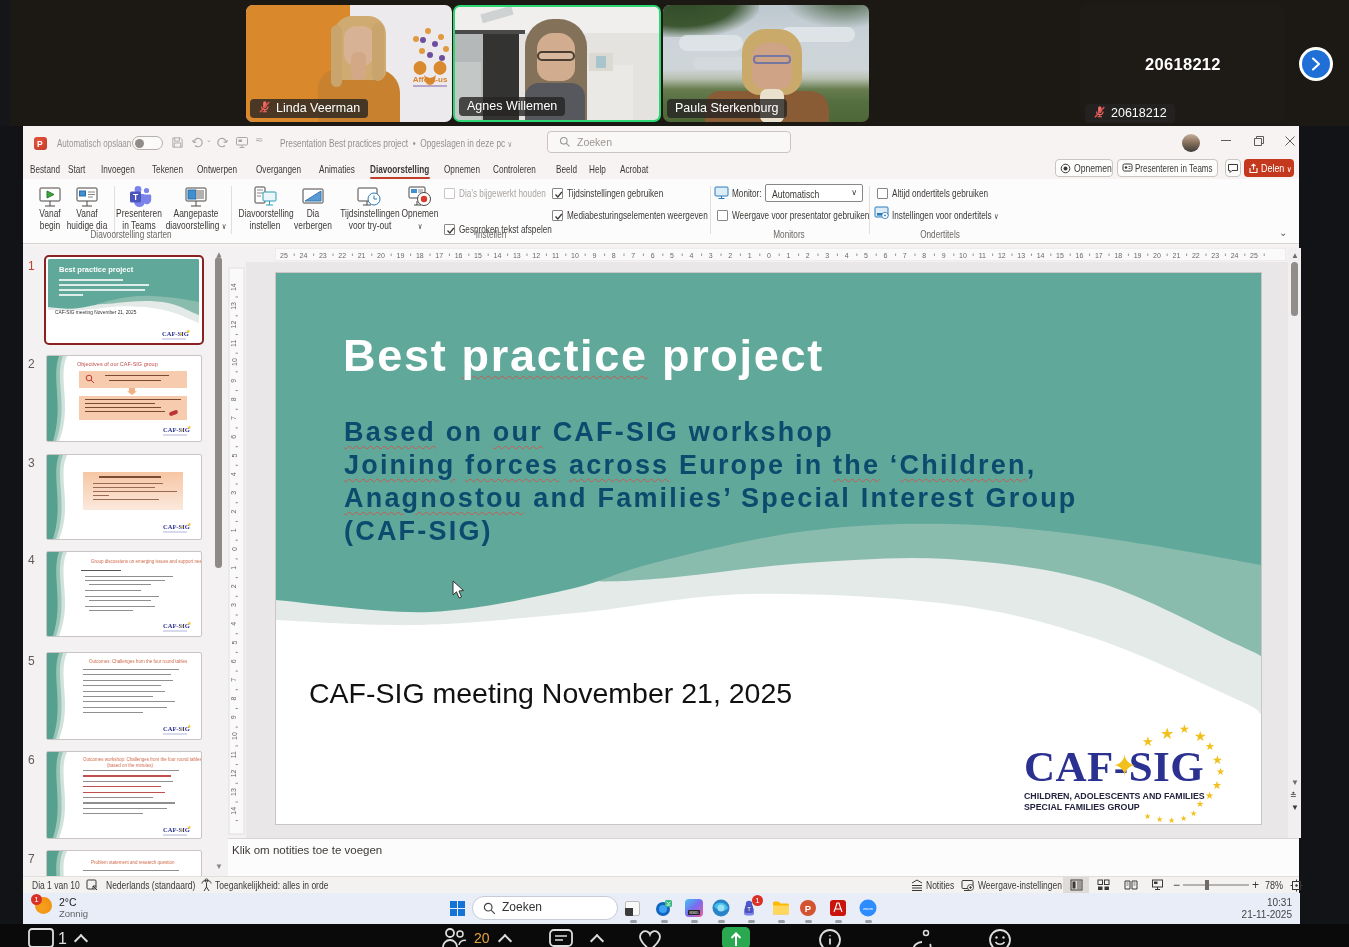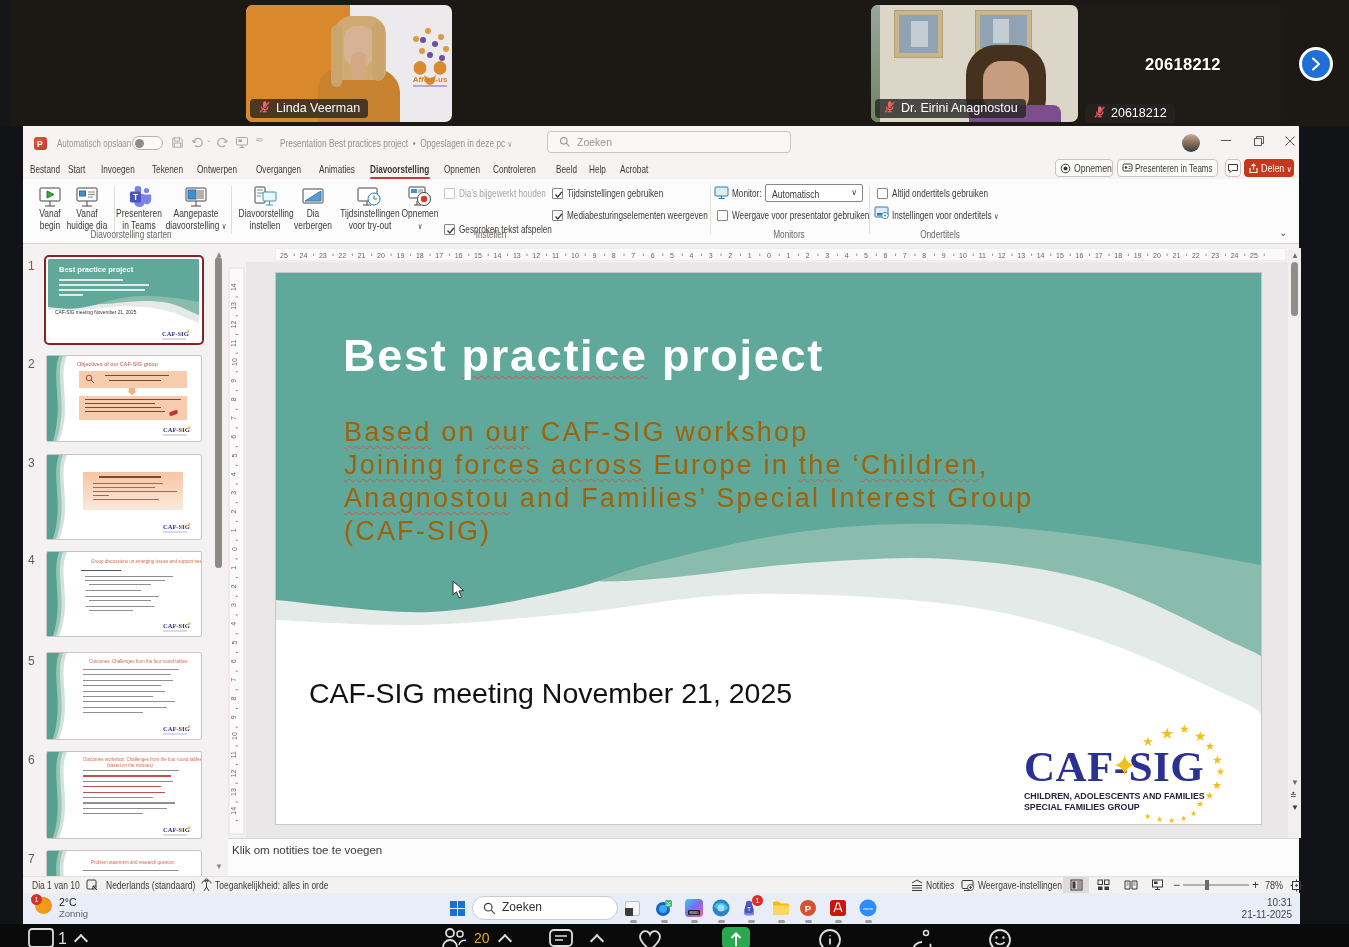--- a/index.html
+++ b/index.html
@@ -56,36 +56,49 @@
         </g>
 </svg>
 <div class="abs" style="left:163px;top:70px;width:42px;font-size:8px;font-weight:bold;color:#d9822b;text-align:center">Affect-us</div>
 <div class="abs" style="left:167px;top:80px;width:34px;height:2px;background:#b9a7c9"></div>
 <div class="pill" style="left:4px;bottom:4px"><span class="micoff"><svg width="13" height="13" viewBox="0 0 13 13">
             <path d="M5.1 2 A1.7 1.7 0 0 1 8.5 2 L8.5 5.4 A1.7 1.7 0 0 1 5.1 5.4 Z" fill="#ef6b66"></path>
             <path d="M3.6 5.4 A3.2 3.2 0 0 0 10 5.4 M6.8 8.6 L6.8 10.6 M4.7 10.8 L8.9 10.8" stroke="#ef6b66" stroke-width="1.1" fill="none"></path>
             <path d="M2 11.3 L11.3 1" stroke="#e05252" stroke-width="1.5"></path>
           </svg></span>Linda Veerman</div>
 </div>
-<div class="tile" style="left:871px;width:207px;background:#dcd6c9">
-<div class="abs" style="left:0;top:0;width:9px;height:117px;background:linear-gradient(180deg,#98a69d,#6f8563)"></div>
-<div class="abs" style="left:23px;top:5px;width:49px;height:48px;background:#c9b68c;border:1px solid #b5a073"></div>
-<div class="abs" style="left:28px;top:10px;width:39px;height:38px;background:#90a3b2"></div>
-<div class="abs" style="left:40px;top:16px;width:17px;height:26px;background:#c4cdd4"></div>
-<div class="abs" style="left:104px;top:5px;width:57px;height:43px;background:#c9b68c;border:1px solid #b5a073"></div>
-<div class="abs" style="left:109px;top:10px;width:47px;height:33px;background:#90a3b2"></div>
-<div class="abs" style="left:122px;top:14px;width:16px;height:24px;background:#c4cdd4"></div>
-<div class="abs" style="left:95px;top:40px;width:80px;height:78px;background:#46311f;border-radius:30px 30px 24px 24px"></div>
-<div class="abs" style="left:112px;top:56px;width:46px;height:50px;background:#c79d80;border-radius:18px 18px 14px 14px"></div>
-<div class="abs" style="left:98px;top:100px;width:92px;height:18px;background:#7b4f8e;border-radius:8px 8px 0 0"></div>
-<div class="pill" style="left:4px;bottom:4px"><span class="micoff"><svg width="13" height="13" viewBox="0 0 13 13">
-            <path d="M5.1 2 A1.7 1.7 0 0 1 8.5 2 L8.5 5.4 A1.7 1.7 0 0 1 5.1 5.4 Z" fill="#ef6b66"></path>
-            <path d="M3.6 5.4 A3.2 3.2 0 0 0 10 5.4 M6.8 8.6 L6.8 10.6 M4.7 10.8 L8.9 10.8" stroke="#ef6b66" stroke-width="1.1" fill="none"></path>
-            <path d="M2 11.3 L11.3 1" stroke="#e05252" stroke-width="1.5"></path>
-          </svg></span>Dr. Eirini Anagnostou</div>
+<div class="tile" style="left:453px;width:208px;background:#e4e3e0;border:2px solid #2bd673">
+<div class="abs" style="left:0;top:0;width:204px;height:26px;background:#f0efed"></div>
+<div class="abs" style="left:0;top:26px;width:30px;height:87px;background:#b4b8b8"></div>
+      <div class="abs" style="left:28px;top:27px;width:36px;height:86px;background:#333332"></div>
+<div class="abs" style="left:0;top:23px;width:70px;height:4px;background:#4a4a4a"></div>
+<div class="abs" style="left:0;top:55px;width:26px;height:58px;background:#c3c7c5"></div>
+
+<div class="abs" style="left:26px;top:3px;width:32px;height:9px;background:#cfd2d2;transform:rotate(-16deg)"></div>
+<div class="abs" style="left:128px;top:58px;width:50px;height:55px;background:#ebe9e5"></div>
+<div class="abs" style="left:134px;top:46px;width:24px;height:18px;background:#dcd9d2"></div>
+<div class="abs" style="left:141px;top:49px;width:10px;height:12px;background:#a8c4cc"></div>
+<div class="abs" style="left:70px;top:12px;width:62px;height:106px;background:#83715a;border-radius:28px 28px 0 0"></div>
+<div class="abs" style="left:82px;top:26px;width:38px;height:48px;background:#d2ac8e;border-radius:16px 16px 13px 13px"></div>
+<div class="abs" style="left:82px;top:44px;width:38px;height:10px;border:2px solid #4a3e33;border-radius:5px;background:rgba(235,225,215,.25)"></div>
+<div class="abs" style="left:70px;top:76px;width:60px;height:42px;background:#56585e;border-radius:14px 14px 0 0"></div>
+<div class="pill" style="left:4px;bottom:4px">Agnes Willemen</div>
+</div>
+<div class="tile" style="left:663px;width:206px;background:linear-gradient(180deg,#bcc7cf 0%,#ccd4d9 32%,#ced5d8 55%,#b7c0b0 63%,#687d4f 72%,#566f41 82%,#4d6737 100%)">
+<div class="abs" style="left:-14px;top:-20px;width:110px;height:52px;background:radial-gradient(ellipse at 30% 30%,#2f4a28 0%,#3d5732 50%,rgba(61,87,50,0) 75%)"></div>
+<div class="abs" style="left:120px;top:-16px;width:100px;height:40px;background:radial-gradient(ellipse at 60% 20%,#3a5430 0%,rgba(58,84,48,0) 70%)"></div>
+<div class="abs" style="left:16px;top:30px;width:64px;height:16px;background:#dfe5e9;border-radius:9px;opacity:.85"></div>
+<div class="abs" style="left:118px;top:22px;width:74px;height:15px;background:#e2e7ea;border-radius:8px;opacity:.8"></div>
+<div class="abs" style="left:30px;top:52px;width:52px;height:13px;background:#d5dcdf;border-radius:7px;opacity:.7"></div>
+<div class="abs" style="left:42px;top:86px;width:124px;height:32px;background:#8a5c36;border-radius:15px 19px 0 0"></div>
+<div class="abs" style="left:79px;top:24px;width:60px;height:66px;background:#c9aa6b;border-radius:24px 24px 18px 18px"></div>
+<div class="abs" style="left:89px;top:38px;width:40px;height:46px;background:#cfa386;border-radius:15px 15px 12px 12px"></div>
+<div class="abs" style="left:90px;top:50px;width:38px;height:9px;border:2px solid #7478a0;border-radius:4px"></div>
+<div class="abs" style="left:97px;top:84px;width:24px;height:34px;background:#e9e1cd;border-radius:7px"></div>
+<div class="pill" style="left:4px;bottom:4px">Paula Sterkenburg</div>
 </div>
 <div class="tile" style="left:1080px;width:205px;background:#1e1a16"></div>
 <div class="abs" style="left:1145px;top:55px;font-size:16.5px;font-weight:bold;color:#fff;letter-spacing:.3px">20618212</div>
 <div class="pill" style="left:1085px;top:104px"><span class="micoff"><svg width="13" height="13" viewBox="0 0 13 13">
           <path d="M5.1 2 A1.7 1.7 0 0 1 8.5 2 L8.5 5.4 A1.7 1.7 0 0 1 5.1 5.4 Z" fill="#ef6b66"></path>
           <path d="M3.6 5.4 A3.2 3.2 0 0 0 10 5.4 M6.8 8.6 L6.8 10.6 M4.7 10.8 L8.9 10.8" stroke="#ef6b66" stroke-width="1.1" fill="none"></path>
           <path d="M2 11.3 L11.3 1" stroke="#e05252" stroke-width="1.5"></path>
         </svg></span>20618212</div>
 <div class="abs" style="left:1299px;top:47px;width:34px;height:34px;border-radius:50%;background:#fff"></div>
 <div class="abs" style="left:1302px;top:50px;width:28px;height:28px;border-radius:50%;background:#1f6fd6"></div>
@@ -448,21 +461,21 @@
 </div>
 <div class="abs" style="left:205px;top:592px;width:1071px;height:38px;background:#fdfcfc;border-top:1px solid #d9d5d2"></div>
 <div class="abs" style="left:209px;top:598px;font-size:11.5px;color:#3b3936">Klik om notities toe te voegen</div>
 <div class="abs" style="left:253px;top:27px;width:985px;height:551px;background:#fff;outline:1px solid #c9c6c5" id="slide">
 <svg class="abs" style="left:0;top:0" width="985" height="551" viewBox="0 0 985 551">
             <path d="M0,347 C24,348 92,353 142,352 C192,351 245,345 300,340 C355,335 412,322 474,321 C536,320 614,324 672,331 C730,338 773,350 821,366 C869,382 933,414 960,426 C987,438 981,438 985,441 L985,0 L0,0 Z" fill="#e3eae8"></path>
             <path d="M0,295 C25,296 99,298 150,300 C201,302 264,307 304,308 C344,309 352,308 390,305 C428,302 483,293 530,290 C577,287 624,283 672,286 C720,289 773,295 821,309 C869,323 933,359 960,371 C987,383 981,381 985,383 L985,0 L0,0 Z" fill="#8abcae"></path>
             <path d="M0,327 C26,329 106,341 154,339 C202,337 253,325 290,317 C327,309 335,301 374,291 C413,281 473,266 523,259 C573,252 624,250 674,251 C724,252 769,257 821,264 C873,271 958,287 985,292 L985,0 L0,0 Z" fill="#60a89a"></path>
           </svg>
 <div class="abs" style="left:67px;top:57px;font-size:45px;font-weight:bold;color:#fff;letter-spacing:1.7px;white-space:nowrap">Best <span style="text-decoration:underline wavy #c85a50 1px;text-underline-offset:4px;margin-top:28px;">practice</span> project</div>
-<div class="abs" style="left:68px;top:143px;font-size:27px;font-weight:normal;color:#a16207;line-height:33px;letter-spacing:2.2px;white-space:nowrap"><span style="text-decoration:underline wavy #c85a50 1px;text-underline-offset:4px;">Based</span> on <span style="text-decoration:underline wavy #c85a50 1px;text-underline-offset:4px;">our</span> CAF-SIG workshop<br>
+<div class="abs" style="left:68px;top:143px;font-size:27px;font-weight:bold;color:#0c4a6e;line-height:33px;letter-spacing:2.2px;white-space:nowrap"><span style="text-decoration:underline wavy #c85a50 1px;text-underline-offset:4px;">Based</span> on <span style="text-decoration:underline wavy #c85a50 1px;text-underline-offset:4px;">our</span> CAF-SIG workshop<br>
 <span style="text-decoration:underline wavy #c85a50 1px;text-underline-offset:4px;">Joining</span> <span style="text-decoration:underline wavy #c85a50 1px;text-underline-offset:4px;">forces</span> <span style="text-decoration:underline wavy #c85a50 1px;text-underline-offset:4px;">across</span> Europe in <span style="text-decoration:underline wavy #c85a50 1px;text-underline-offset:4px;">the</span> ‘<span style="text-decoration:underline wavy #c85a50 1px;text-underline-offset:4px;">Children</span>,<br>
 <span style="text-decoration:underline wavy #c85a50 1px;text-underline-offset:4px;">Anagnostou</span> and Families’ Special Interest Group<br>(CAF-SIG)</div>
 <div class="abs" style="left:33px;top:404px;font-size:28.5px;color:#111;white-space:nowrap">CAF-SIG meeting November 21, 2025</div>
 <div class="abs" style="left:748px;top:470px;width:195.0px;height:82.0px">
             <div class="abs" style="left:0;top:2.0px;font-family:'Liberation Serif',serif;font-weight:bold;font-size:43.0px;line-height:43.0px;color:#2b3191;letter-spacing:0.5px;white-space:nowrap">CAF-SIG</div>
             <div class="abs" style="left:118.0px;top:-8.0px;font-size:13.0px;color:#f2c01d;line-height:1">★</div>
             <div class="abs" style="left:136.0px;top:-17.0px;font-size:16.0px;color:#f2c01d;line-height:1">★</div>
             <div class="abs" style="left:155.0px;top:-20.0px;font-size:12.0px;color:#f2c01d;line-height:1">★</div>
             <div class="abs" style="left:170.0px;top:-14.0px;font-size:14.0px;color:#f2c01d;line-height:1">★</div>
             <div class="abs" style="left:181.0px;top:-2.0px;font-size:11.0px;color:#f2c01d;line-height:1">★</div>

